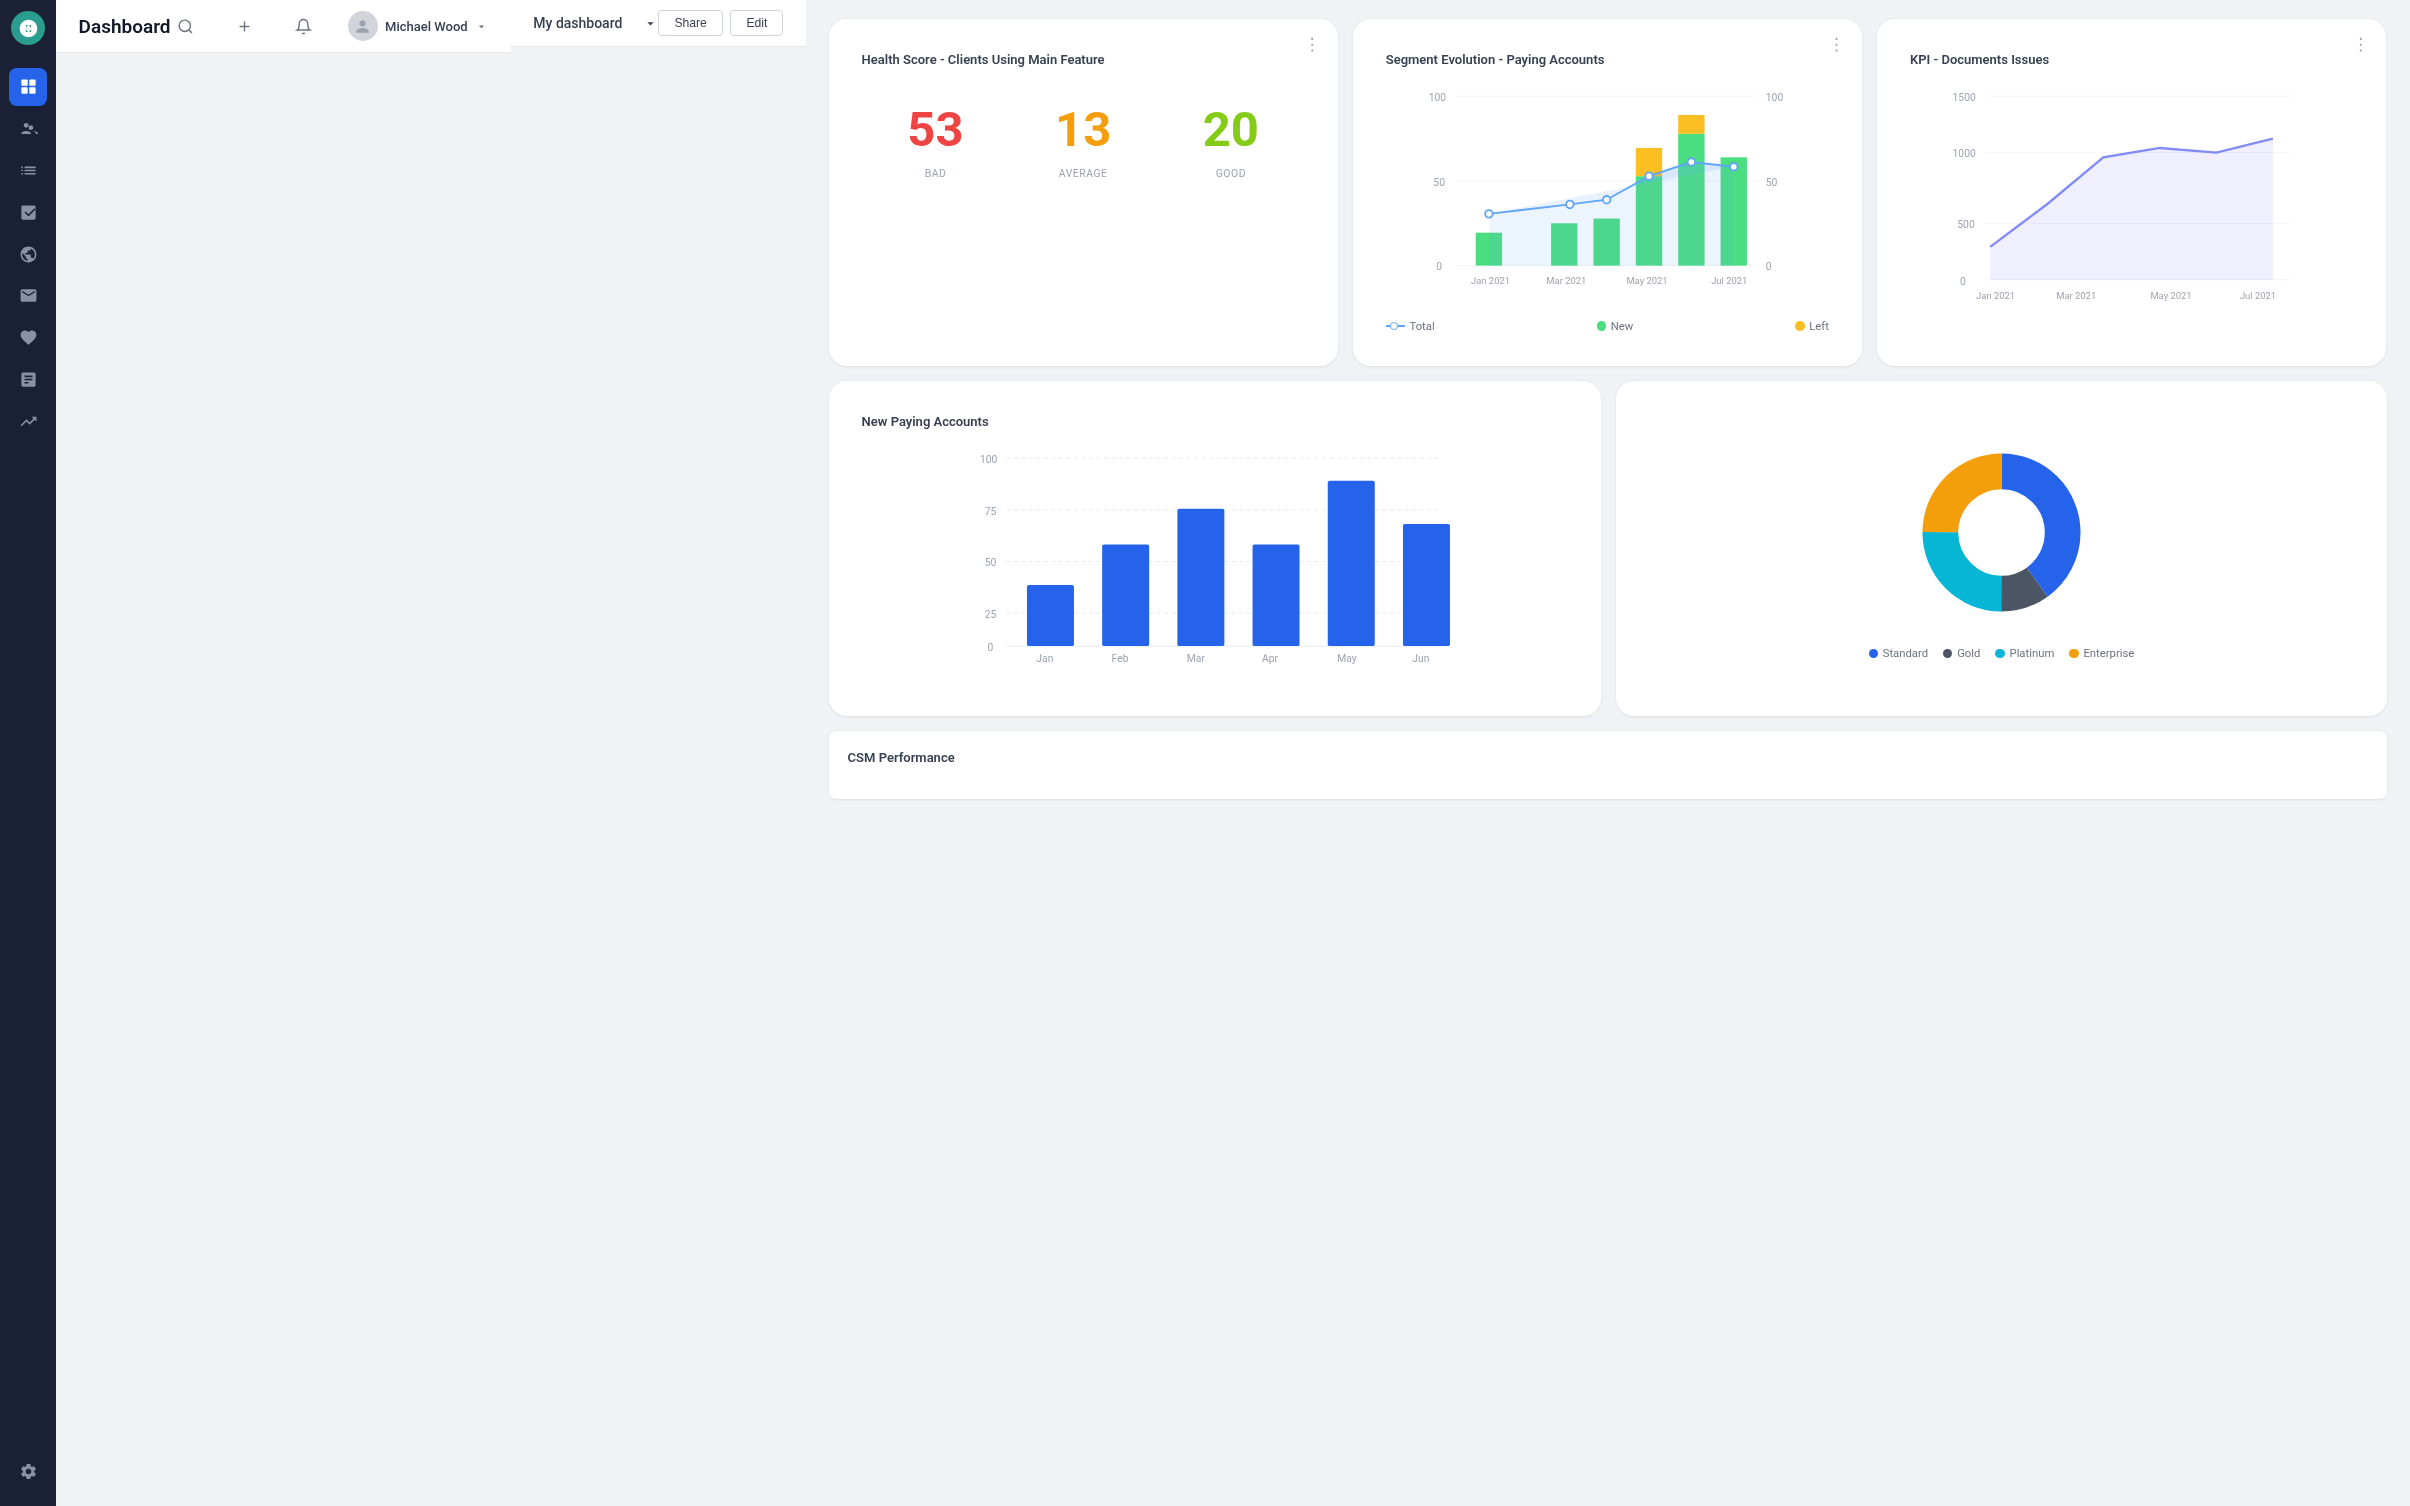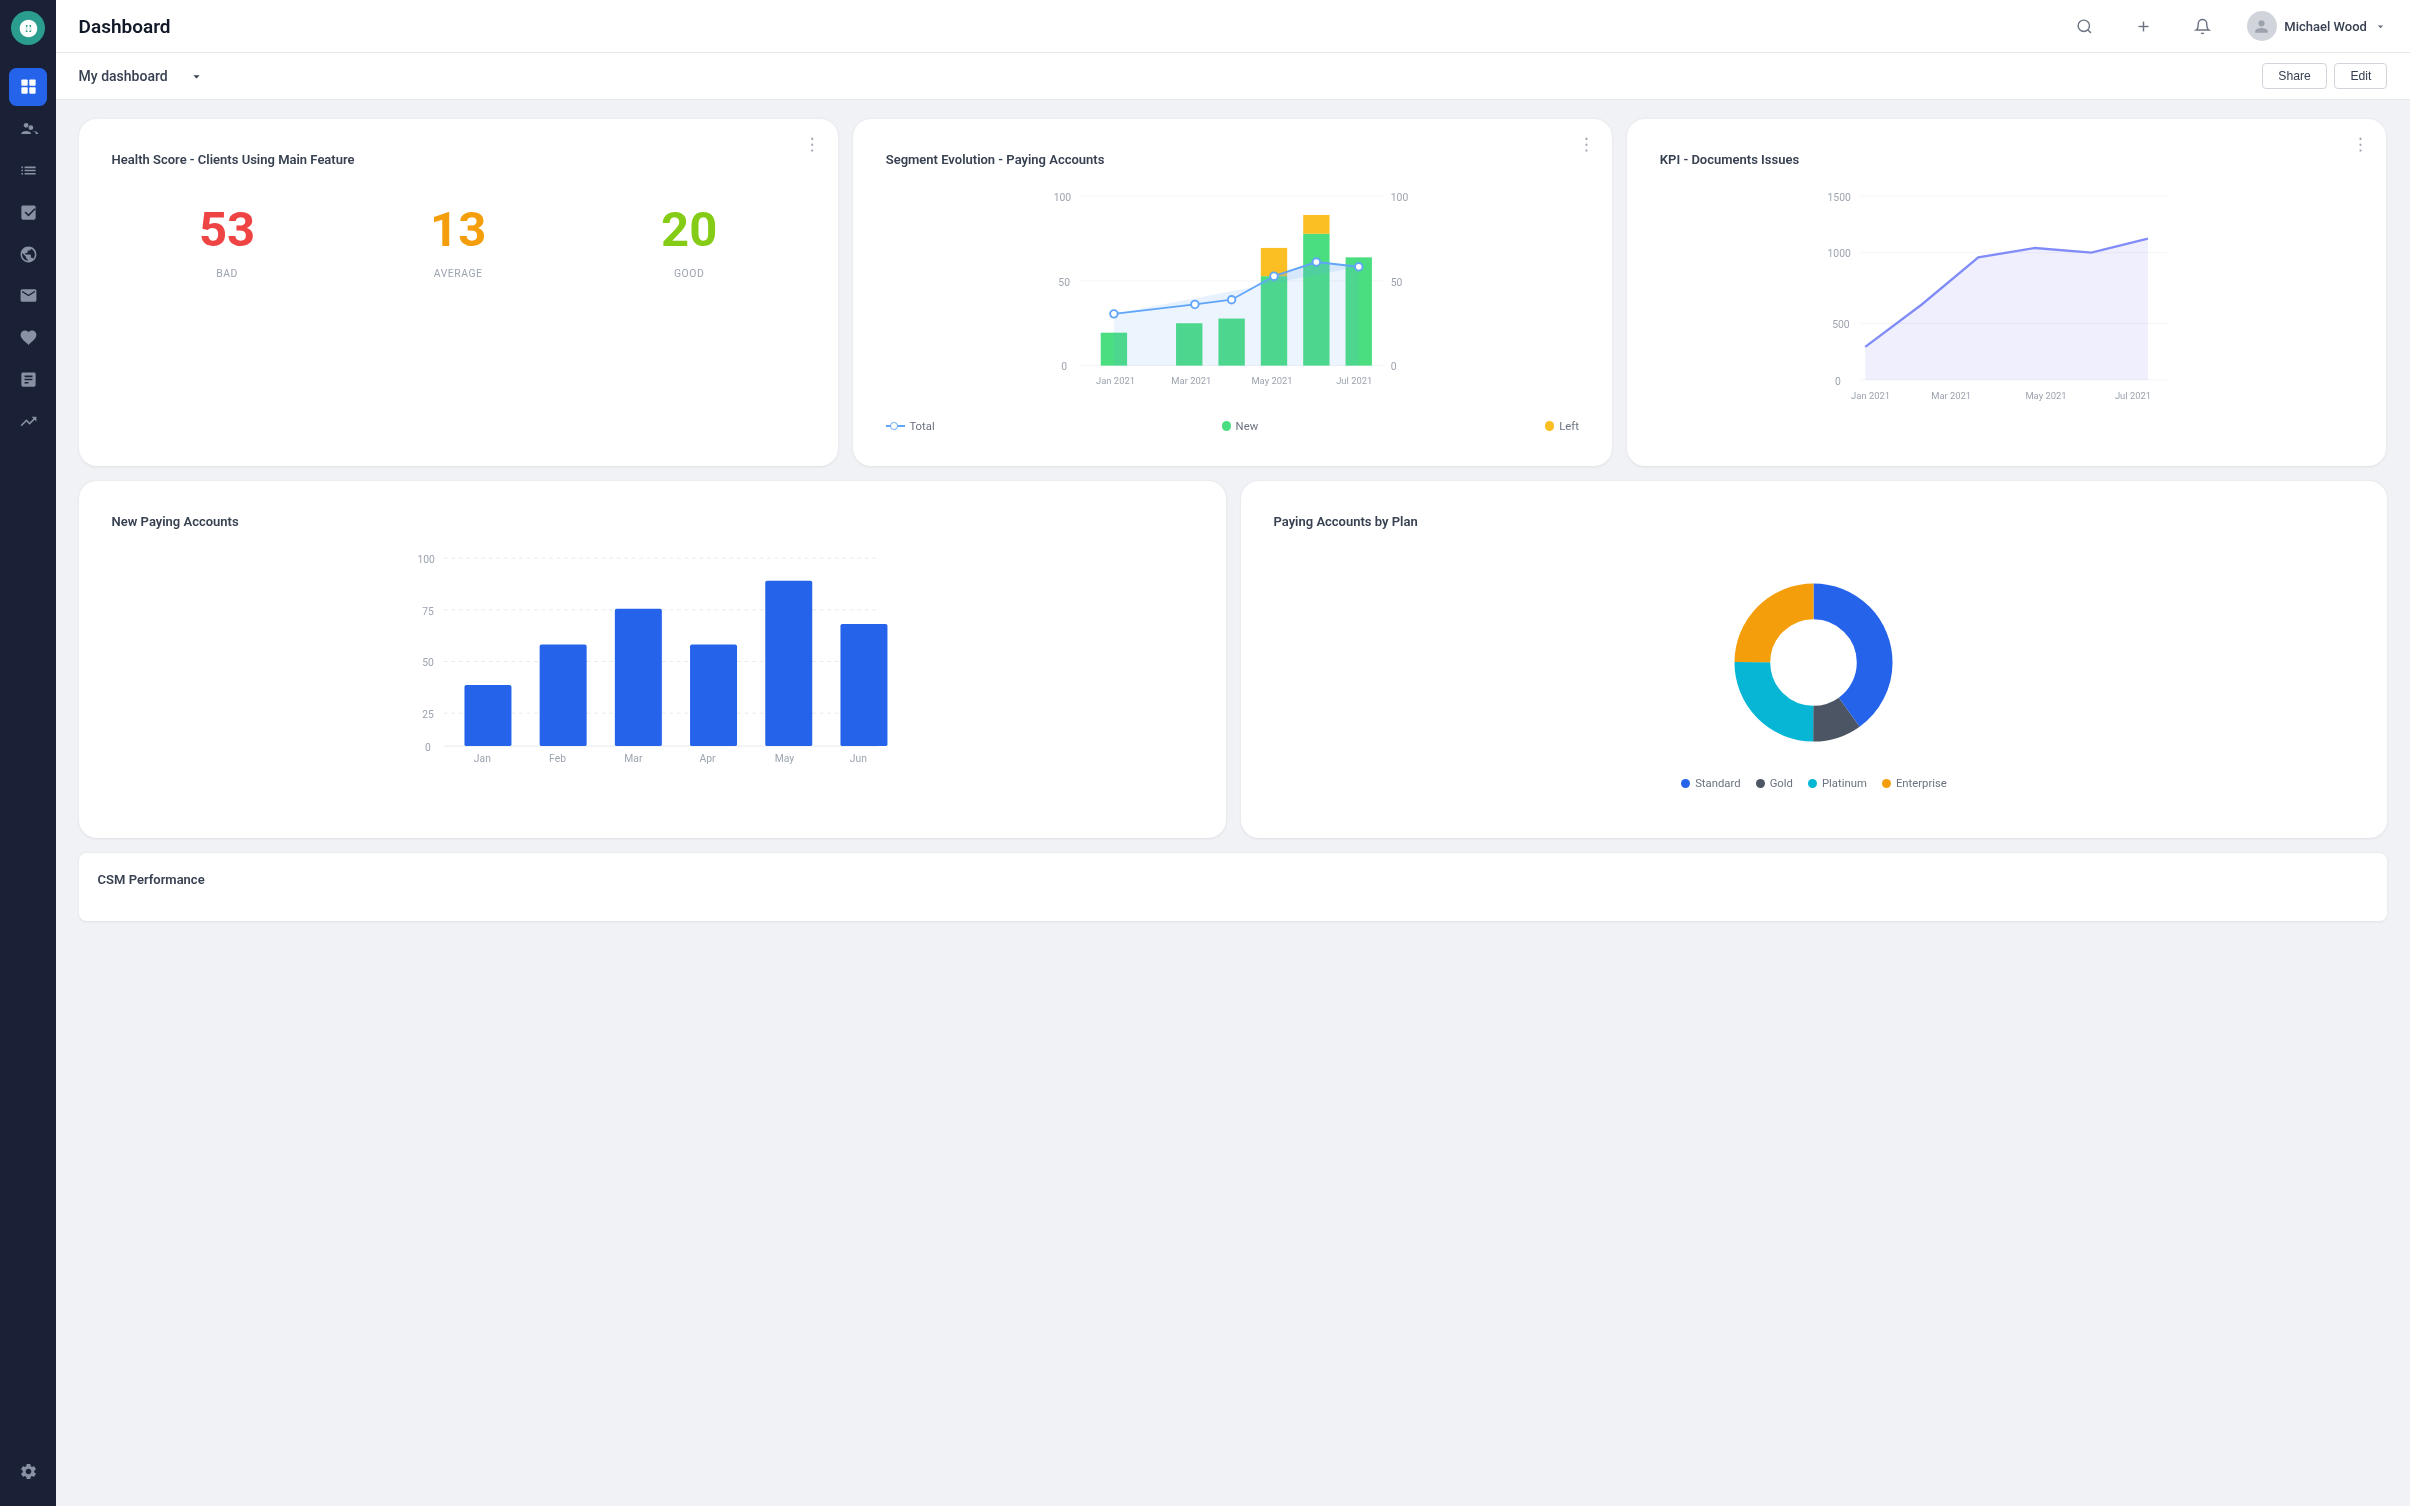--- a/index.html
+++ b/index.html
@@ -34,21 +34,21 @@
       cursor: pointer;
       color: #8892a4;
       transition: background 0.2s;
     }
     .sidebar-icon.active { background: #2563eb; color: #fff; }
     .sidebar-icon svg { width: 19px; height: 19px; }
     .sidebar-spacer { flex: 1; }
     .sidebar-bottom { display: flex; flex-direction: column; align-items: center; gap: 3.8px; }
 
     
-    .main { flex: 1; display: flex; flex-direction: column; overflow: hidden; }
+    .main { flex: 1; display: flex; flex-direction: row; overflow: hidden; }
 
     
     .header {
       background: #fff;
       height: 53px;
       display: flex;
       align-items: center;
       padding: 0 22.6px;
       border-bottom: 0.9px solid #e5e7eb;
       flex-shrink: 0;
@@ -412,21 +412,20 @@
             <text x="140" y="232" font-size="11" fill="#9ca3af">Feb</text>
             <text x="220" y="232" font-size="11" fill="#9ca3af">Mar</text>
             <text x="300" y="232" font-size="11" fill="#9ca3af">Apr</text>
             <text x="380" y="232" font-size="11" fill="#9ca3af">May</text>
             <text x="460" y="232" font-size="11" fill="#9ca3af">Jun</text>
           </svg>
         </div>
       </div>
 
       <div class="card card-relative" style="flex: 1;">
-        <div class="card-title">Paying Accounts by Plan</div>
         <div style="display:flex; flex-direction:column; align-items:center; padding:15px 0;">
 
           <svg width="207" height="207" viewBox="0 0 220 220">
             <defs>
               <filter id="shadow" x="-10%" y="-10%" width="120%" height="120%">
                 <feDropShadow dx="0" dy="2" stdDeviation="3" flood-opacity="0.1"></feDropShadow>
               </filter>
             </defs>
 
             <circle cx="110" cy="110" r="65" fill="none" stroke="#2563eb" stroke-width="38" stroke-dasharray="163.4 244.9" stroke-dashoffset="0" transform="rotate(-90 110 110)"></circle>

